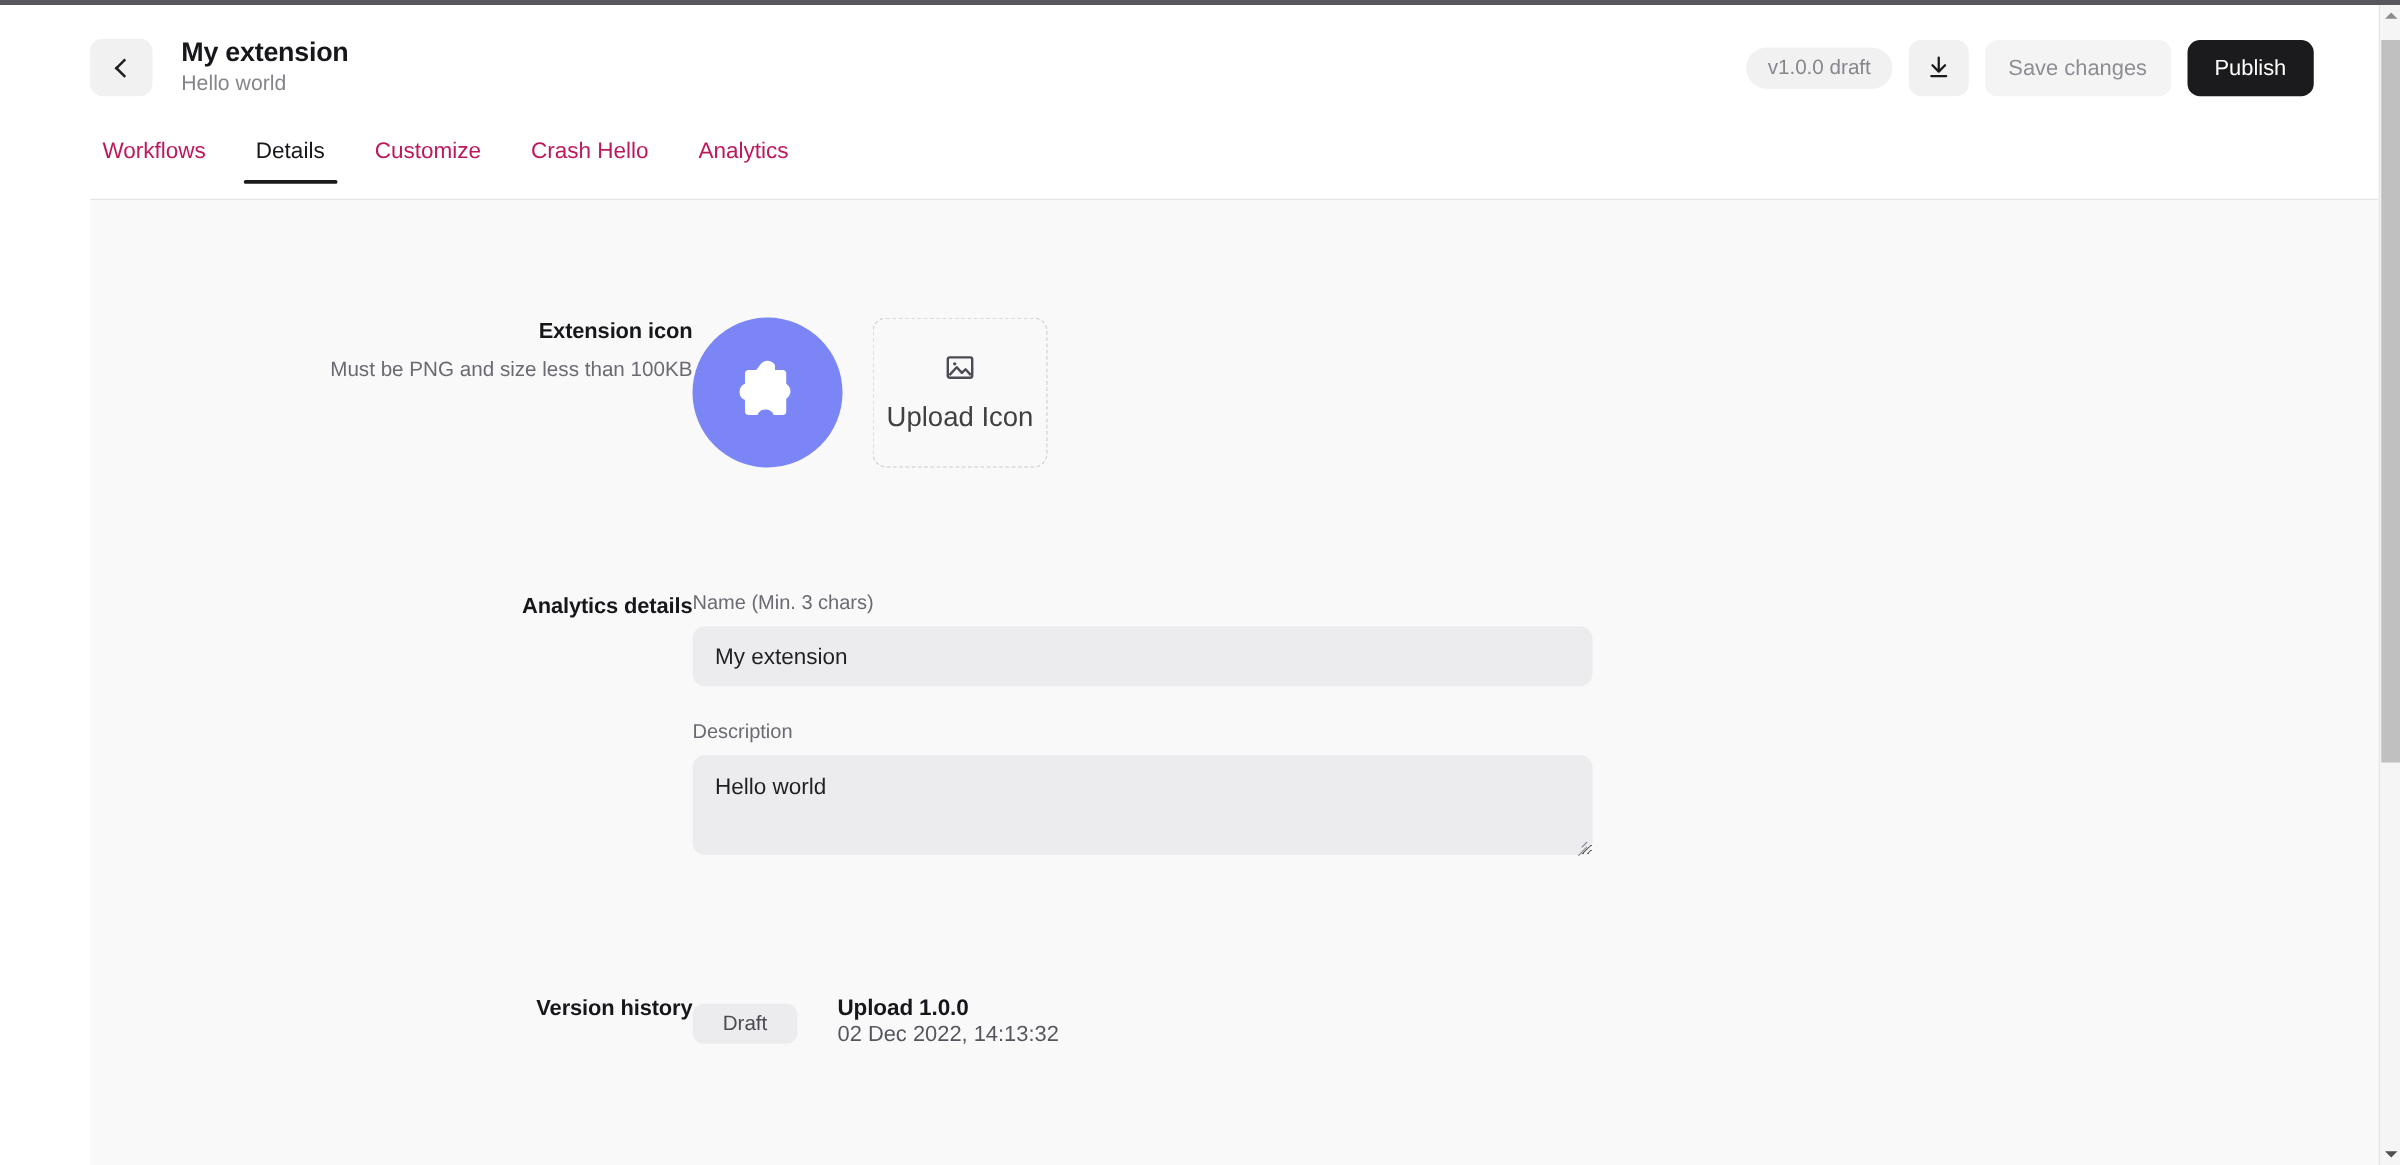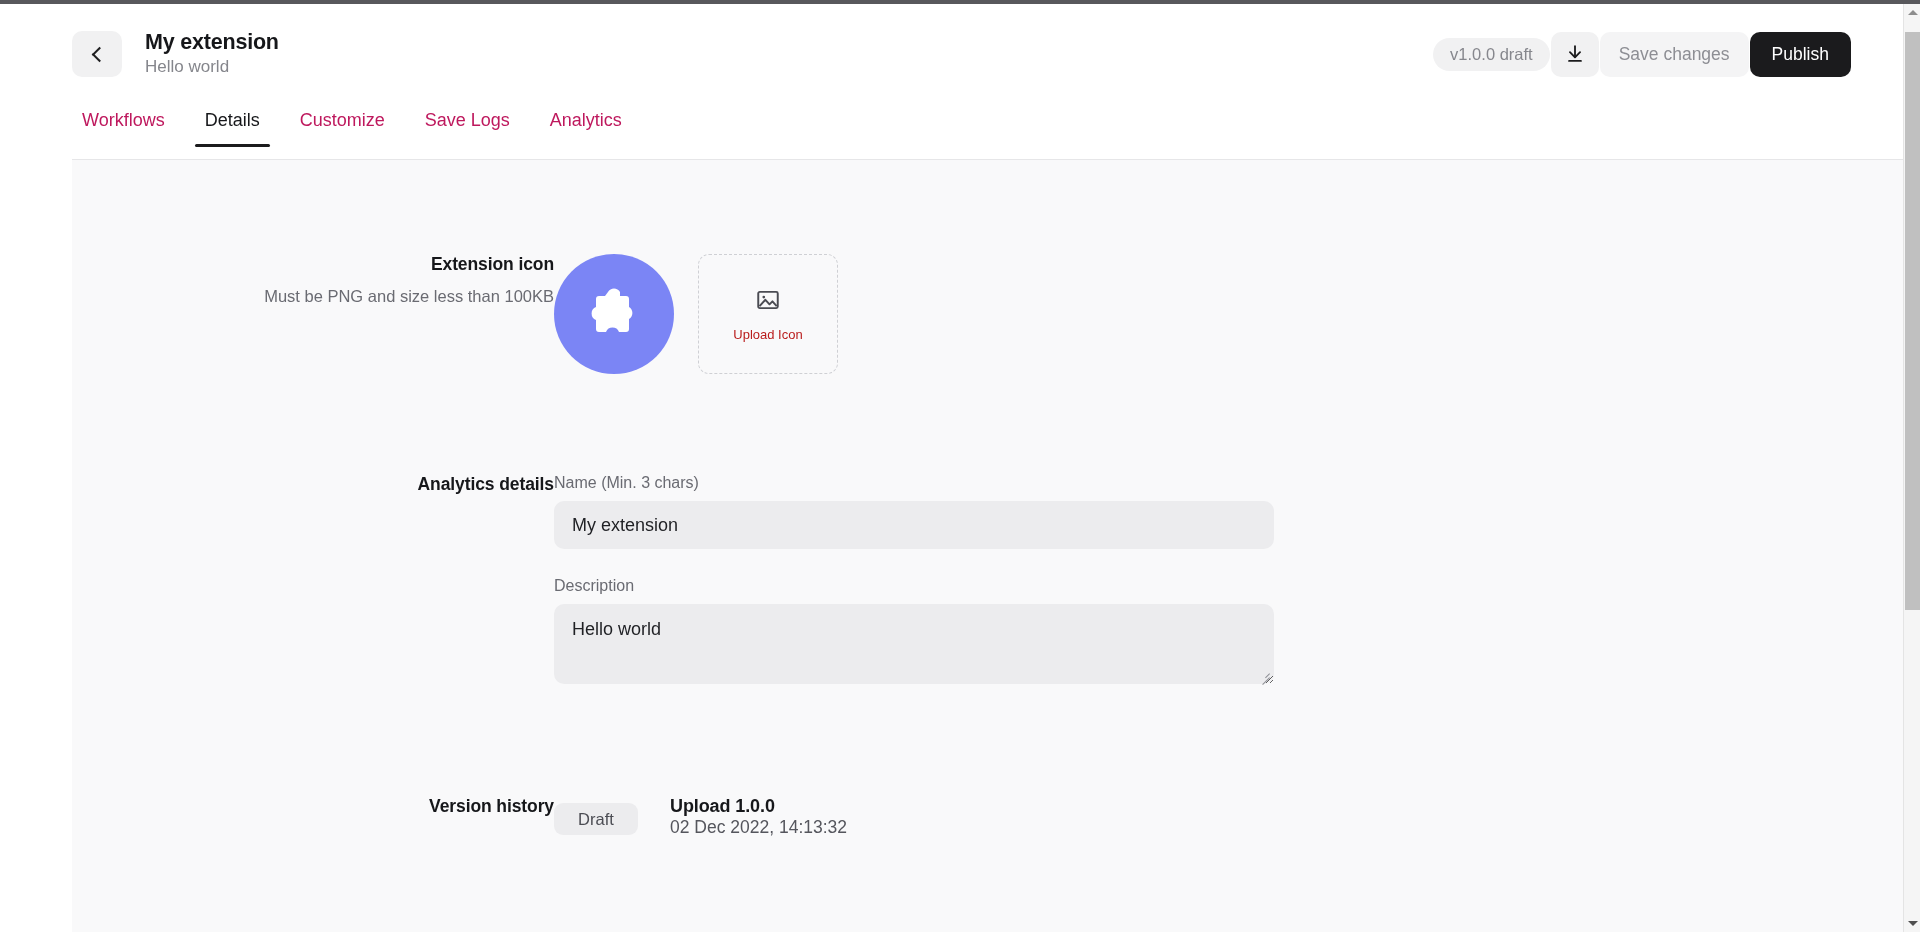--- a/index.html
+++ b/index.html
@@ -103,21 +103,21 @@
     font-weight: 400;
     color: #85868c;
     line-height: 1.35;
     margin-top: 1px;
   }
 
   .header-actions {
     margin-left: auto;
     display: flex;
     align-items: center;
-    gap: 1px;
+    gap: 13px;
     padding-right: 52px;
   }
 
   .version-chip {
     height: 33px;
     padding: 0 17px;
     border-radius: 17px;
     background: #f1f1f2;
     color: #86878d;
     font-size: 16.5px;
@@ -286,22 +286,22 @@
     display: flex;
     flex-direction: column;
     align-items: center;
     justify-content: center;
     gap: 14px;
     cursor: pointer;
     background: transparent;
   }
 
   .upload-label {
-    font-size: 13px;
-    color: #b91c1c;
+    font-size: 22px;
+    color: #404040;
   }
 
   
   #section-details { left: 94px; top: 314px; }
 
   .fields-col {
     width: 720px;
   }
 
   .field-label {
@@ -482,21 +482,21 @@
           <button class="publish-button">Publish</button>
         </div>
       </div>
     </div>
 
     <div class="tabs-row">
       <div class="tabs-inner">
         <button class="tab">Workflows</button>
         <button class="tab active">Details</button>
         <button class="tab">Customize</button>
-        <button class="tab">Save Logs</button>
+        <button class="tab">Crash Hello</button>
         <button class="tab">Analytics</button>
       </div>
       <div class="tabs-divider"></div>
     </div>
 
     <div class="content">
       <div class="content-left-white"></div>
 
       <div class="section" id="section-icon">
         <div class="section-label-col">

